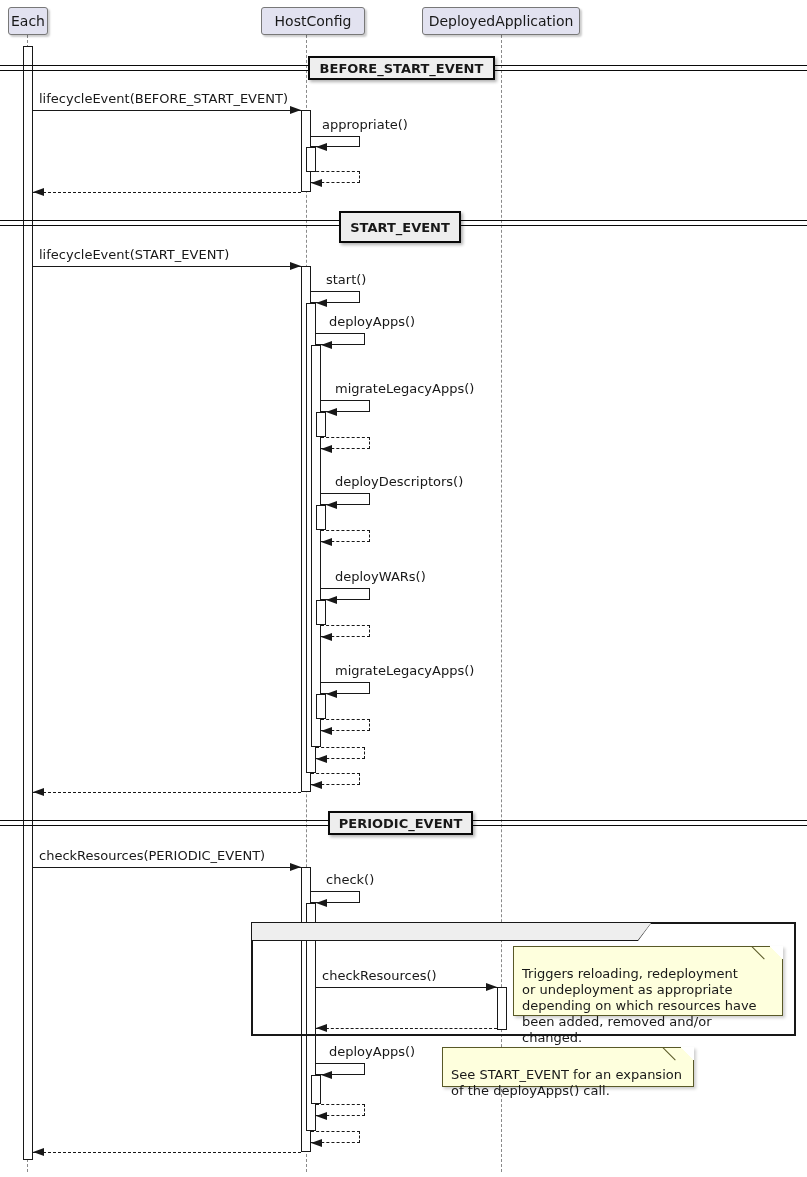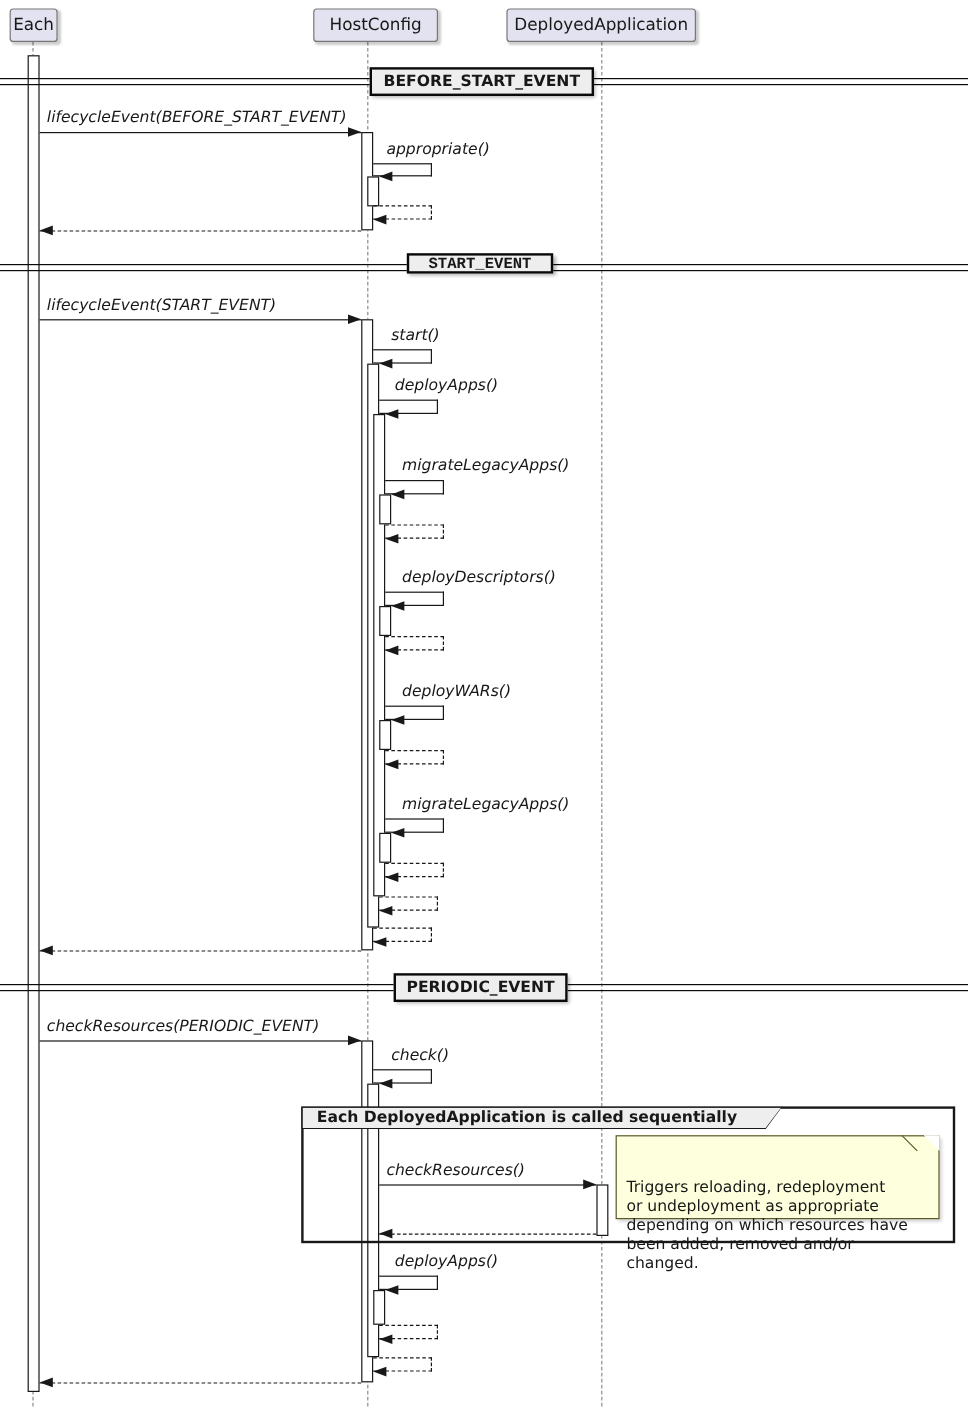--- a/index.html
+++ b/index.html
@@ -6,32 +6,32 @@
   .canvas{position:relative;width:807px;height:1177px;background:#fff;
           font-family:"DejaVu Sans","Liberation Sans",sans-serif;color:#181818;overflow:hidden;}
   .life{position:absolute;top:35px;height:1137px;width:0;border-left:1px dashed #8a8a8a;z-index:0;}
   .act{position:absolute;width:10px;background:#fff;border:1px solid #181818;box-sizing:border-box;z-index:2;}
   .msg{position:absolute;height:0;border-top:1px solid #181818;z-index:3;}
   .msgd{position:absolute;height:0;border-top:1px dashed #181818;z-index:3;}
   .loop{position:absolute;border:1px solid #181818;border-left:none;box-sizing:border-box;z-index:3;}
   .loopd{position:absolute;border:1px dashed #181818;border-left:none;box-sizing:border-box;z-index:3;}
   .arrR{position:absolute;width:0;height:0;border-top:4px solid transparent;border-bottom:4px solid transparent;border-left:11px solid #181818;z-index:3;}
   .arrL{position:absolute;width:0;height:0;border-top:4px solid transparent;border-bottom:4px solid transparent;border-right:11px solid #181818;z-index:3;}
-  .lbl{position:absolute;font-size:13px;line-height:15px;white-space:nowrap;z-index:4;font-style:italic;}
+  .lbl{position:absolute;font-size:13px;line-height:15px;white-space:nowrap;z-index:4;}
   .divline{position:absolute;left:0;width:807px;height:0;border-top:1px solid #0a0a0a;z-index:4;}
   .divbox{position:absolute;background:#eee;border:2px solid #0a0a0a;box-sizing:border-box;display:flex;align-items:center;justify-content:center;
           font-size:13px;font-weight:bold;z-index:5;box-shadow:2px 2px 3px rgba(0,0,0,.3);}
   .pbox{position:absolute;background:#e2e2f0;border:1px solid #787878;border-radius:3px;display:flex;align-items:center;justify-content:center;
         font-size:14px;z-index:5;box-shadow:2px 2px 2px rgba(0,0,0,.2);box-sizing:border-box;}
   .gframe{position:absolute;border:2px solid #181818;box-sizing:border-box;z-index:4;}
   .gheadO{position:absolute;background:#181818;clip-path:polygon(0 0,100% 0,calc(100% - 14px) 100%,0 100%);z-index:5;}
   .gheadI{position:absolute;background:#eee;clip-path:polygon(0 0,100% 0,calc(100% - 13px) 100%,0 100%);z-index:6;}
   .gtitle{position:absolute;font-size:13px;font-weight:bold;white-space:nowrap;z-index:7;}
   .note{position:absolute;background:#feffdd;border:1px solid #595927;box-sizing:border-box;z-index:6;
-        font-size:13px;line-height:16px;padding:19px 8px;white-space:pre-line;box-shadow:2px 2px 3px rgba(0,0,0,.2);}
+        font-size:13px;line-height:16px;padding:3px 8px;white-space:pre-line;box-shadow:2px 2px 3px rgba(0,0,0,.2);}
   .foldCover{position:absolute;top:-1px;right:-1px;width:13px;height:13px;
              background:linear-gradient(to top right,transparent 49.5%,#fff 50%);z-index:7;}
   .foldLine{position:absolute;top:-1px;right:12px;width:18px;height:0;border-top:1px solid #595927;
             transform-origin:0 0;transform:rotate(45deg);z-index:7;}
 </style>
 </head>
 <body>
 
 <div class="canvas">
 
@@ -68,21 +68,21 @@
   <div class="loop" style="left:311px;top:136px;width:49px;height:11px;"></div>
   <div class="arrL" style="left:316px;top:143px;"></div>
   <div class="loopd" style="left:311px;top:171px;width:49px;height:12px;"></div>
   <div class="arrL" style="left:311px;top:179px;"></div>
 
   <div class="msgd" style="left:33px;top:192px;width:268px;"></div>
   <div class="arrL" style="left:33px;top:188px;"></div>
 
   <div class="divline" style="top:220px;"></div>
   <div class="divline" style="top:225px;"></div>
-  <div class="divbox" style="left:339px;top:211px;width:122px;height:17px;font-family:Liberation Mono, monospace;">
+  <div class="divbox" style="left:339px;top:211px;width:122px;height:32px;">
     <span>START_EVENT</span>
   </div>
 
   <div class="lbl" style="left:39px;top:247px;">lifecycleEvent(START_EVENT)</div>
   <div class="msg" style="left:33px;top:266px;width:268px;"></div>
   <div class="arrR" style="left:290px;top:262px;"></div>
 
   <div class="lbl" style="left:326px;top:272px;">start()</div>
   <div class="loop" style="left:311px;top:291px;width:49px;height:12px;"></div>
   <div class="arrL" style="left:316px;top:299px;"></div>
@@ -133,41 +133,46 @@
   <div class="msg" style="left:33px;top:867px;width:268px;"></div>
   <div class="arrR" style="left:290px;top:863px;"></div>
 
   <div class="lbl" style="left:326px;top:872px;">check()</div>
   <div class="loop" style="left:311px;top:891px;width:49px;height:12px;"></div>
   <div class="arrL" style="left:316px;top:899px;"></div>
 
   <div class="gframe" style="left:251px;top:922px;width:545px;height:114px;"></div>
   <div class="gheadO" style="left:251px;top:922px;width:401px;height:19px;"></div>
   <div class="gheadI" style="left:252px;top:923px;width:399px;height:17px;"></div>
-  <div class="gtitle" style="left:264px;top:924px;">Each DeployedApplication is called sequentially</div>
 
   <div class="lbl" style="left:322px;top:968px;">checkResources()</div>
   <div class="msg" style="left:316px;top:987px;width:181px;"></div>
   <div class="arrR" style="left:486px;top:983px;"></div>
   <div class="msgd" style="left:316px;top:1028px;width:181px;"></div>
   <div class="arrL" style="left:316px;top:1024px;"></div>
 
   <div class="note" style="left:513px;top:946px;width:270px;height:70px;">
     <span>Triggers reloading, redeployment
 or undeployment as appropriate
 depending on which resources have
 been added, removed and/or changed.</span>
     <i class="foldCover"></i>
     <i class="foldLine"></i>
   </div>
 
   <div class="lbl" style="left:329px;top:1044px;">deployApps()</div>
   <div class="loop" style="left:316px;top:1063px;width:49px;height:12px;"></div>
   <div class="arrL" style="left:321px;top:1071px;"></div>
 
+  <div class="note" style="left:442px;top:1047px;width:252px;height:40px;">
+    <span>See START_EVENT for an expansion
+of the deployApps() call.</span>
+    <i class="foldCover"></i>
+    <i class="foldLine"></i>
+  </div>
 
   <div class="loopd" style="left:316px;top:1104px;width:49px;height:12px;"></div>
   <div class="arrL" style="left:316px;top:1112px;"></div>
   <div class="loopd" style="left:311px;top:1131px;width:49px;height:12px;"></div>
   <div class="arrL" style="left:311px;top:1139px;"></div>
 
   <div class="msgd" style="left:33px;top:1152px;width:268px;"></div>
   <div class="arrL" style="left:33px;top:1148px;"></div>
 
   <div class="pbox" style="left:8px;top:7px;width:40px;height:28px;">

